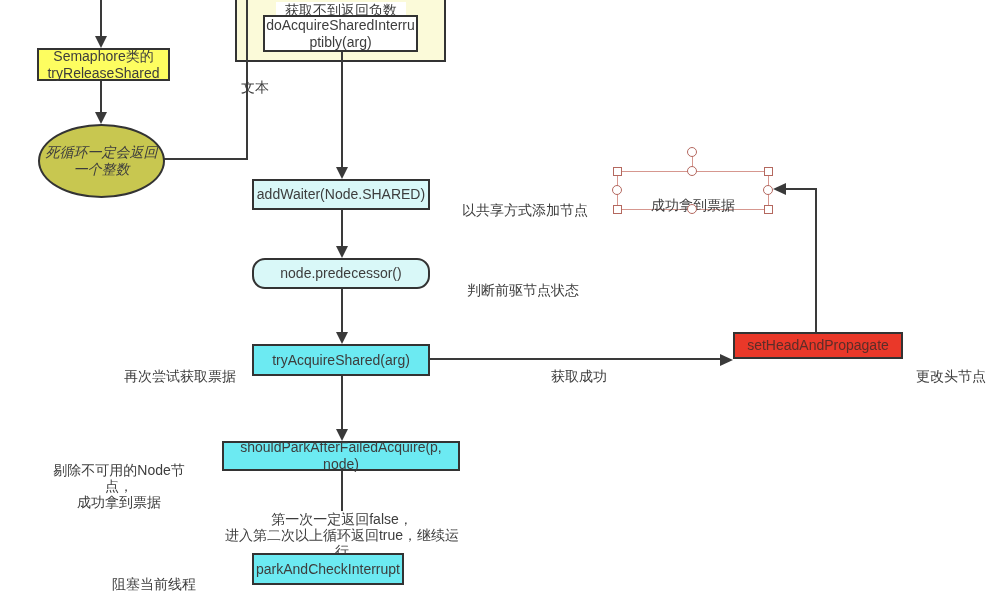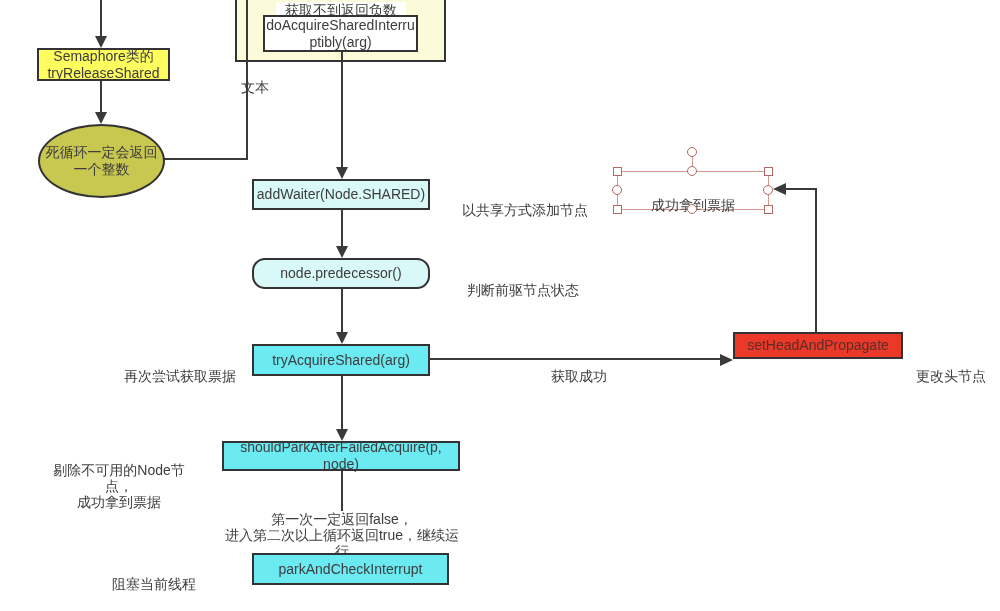--- a/index.html
+++ b/index.html
@@ -74,21 +74,21 @@
     <span>ptibly(arg)</span>
   </div>
 
   <div class="note" style="left:241px;top:63px;">文本</div>
 
   <div class="box" style="left:37px;top:48px;width:133px;height:33px;background:var(--yellow);">
     <span>Semaphore类的</span>
     <span>tryReleaseShared</span>
   </div>
 
-  <div class="box" style="left:38px;top:124px;width:127px;height:74px;background:var(--olive);border-radius:50%;">
+  <div class="box" style="left:38px;top:124px;width:127px;height:74px;background:var(--olive);border-radius:50%;font-style:italic;">
     <span>死循环一定会返回</span>
     <span>一个整数</span>
   </div>
 
   <div class="box" style="left:252px;top:179px;width:178px;height:31px;background:var(--pale_cyan);">
     <span>addWaiter(Node.SHARED)</span>
   </div>
   <div class="note" style="left:462px;top:186px;">以共享方式添加节点</div>
 
   <div class="box" style="left:252px;top:258px;width:178px;height:31px;background:var(--pale_cyan);border-radius:13px;">
@@ -128,18 +128,18 @@
   <div class="note" style="left:44px;top:446px;width:150px;text-align:center;white-space:normal;">
     <div>剔除不可用的Node节点，</div>
     <div>成功拿到票据</div>
   </div>
 
   <div class="note" style="left:222px;top:495px;width:240px;text-align:center;white-space:normal;background:#ffffff;">
     <div>第一次一定返回false，</div>
     <div>进入第二次以上循环返回true，继续运行</div>
   </div>
 
-  <div class="box" style="left:252px;top:553px;width:197px;height:32px;background:var(--bright_cyan);">
+  <div class="box" style="left:252px;top:553px;width:152px;height:32px;background:var(--bright_cyan);">
     <span>parkAndCheckInterrupt</span>
   </div>
   <div class="note" style="left:112px;top:560px;">阻塞当前线程</div>
 
 </div>
 
 </body></html>

